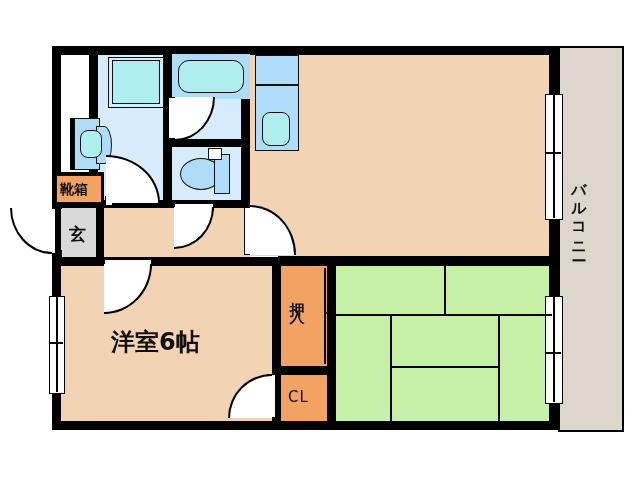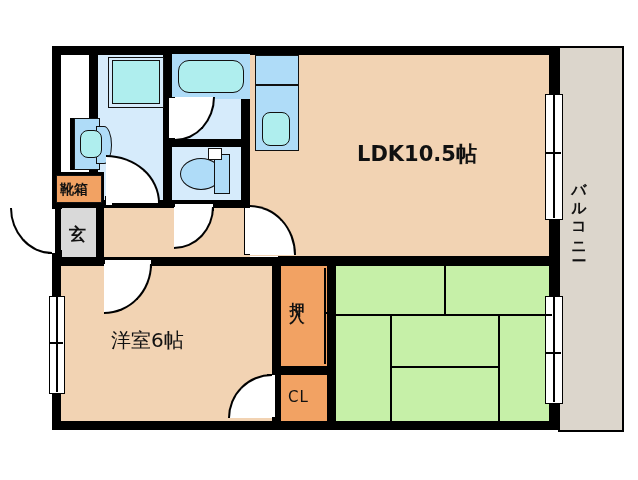--- a/index.html
+++ b/index.html
@@ -20,21 +20,21 @@
   .fill-balcony{background:#DCD6CC;}            
 
   
   .wall{background:#000000;}
   .thinline{background:#000000;}
 
   
   .lbl{position:absolute;color:#111;line-height:1;white-space:nowrap;
        user-select:none;}
   .lbl-ldk   {font-size:21px;font-weight:700;}
-  .lbl-room  {font-size:20px;font-weight:400;}
+  .lbl-room  {font-size:24px;font-weight:700;}
   .lbl-small {font-size:14px;font-weight:700;}
   .lbl-cl    {font-size:15px;font-weight:400;letter-spacing:1px;}
   .lbl-vert  {font-size:15px;font-weight:700;writing-mode:vertical-rl;
               text-orientation:upright;letter-spacing:3px;}
   .lbl-genkan{font-size:17px;font-weight:700;}
 
   
   .arc{position:absolute;background:#ffffff;border:2px solid #000;}
   .arc-tl{border-radius:100% 0 0 0;}
   .arc-tr{border-radius:0 100% 0 0;}
@@ -172,21 +172,20 @@
 
   <div class="abs thinline" style="left:336px;top:314px;width:216px;height:2px;"></div>
   <div class="abs thinline" style="left:444px;top:266px;width:2px;height:48px;"></div>
   <div class="abs thinline" style="left:390px;top:314px;width:2px;height:107px;"></div>
   <div class="abs thinline" style="left:498px;top:314px;width:2px;height:107px;"></div>
   <div class="abs thinline" style="left:390px;top:366px;width:110px;height:2px;"></div>
 
   <div class="abs fill-closet" style="left:56px;top:175px;width:46px;height:28px;border:1.5px solid #111;box-sizing:border-box;"></div>
   <div class="lbl lbl-small" style="left:60px;top:182px;">靴箱</div>
 
-  <div class="lbl lbl-ldk" style="left:357px;top:144px;">LDK10.5帖</div>
 
   <div class="lbl lbl-room" style="left:111px;top:330px;">洋室6帖</div>
 
 
   <div class="lbl lbl-vert" style="left:289px;top:290px;letter-spacing:6px;">押入</div>
 
   <div class="lbl lbl-cl" style="left:288px;top:390px;">CL</div>
 
   <div class="lbl lbl-genkan" style="left:69px;top:226px;">玄</div>
 

